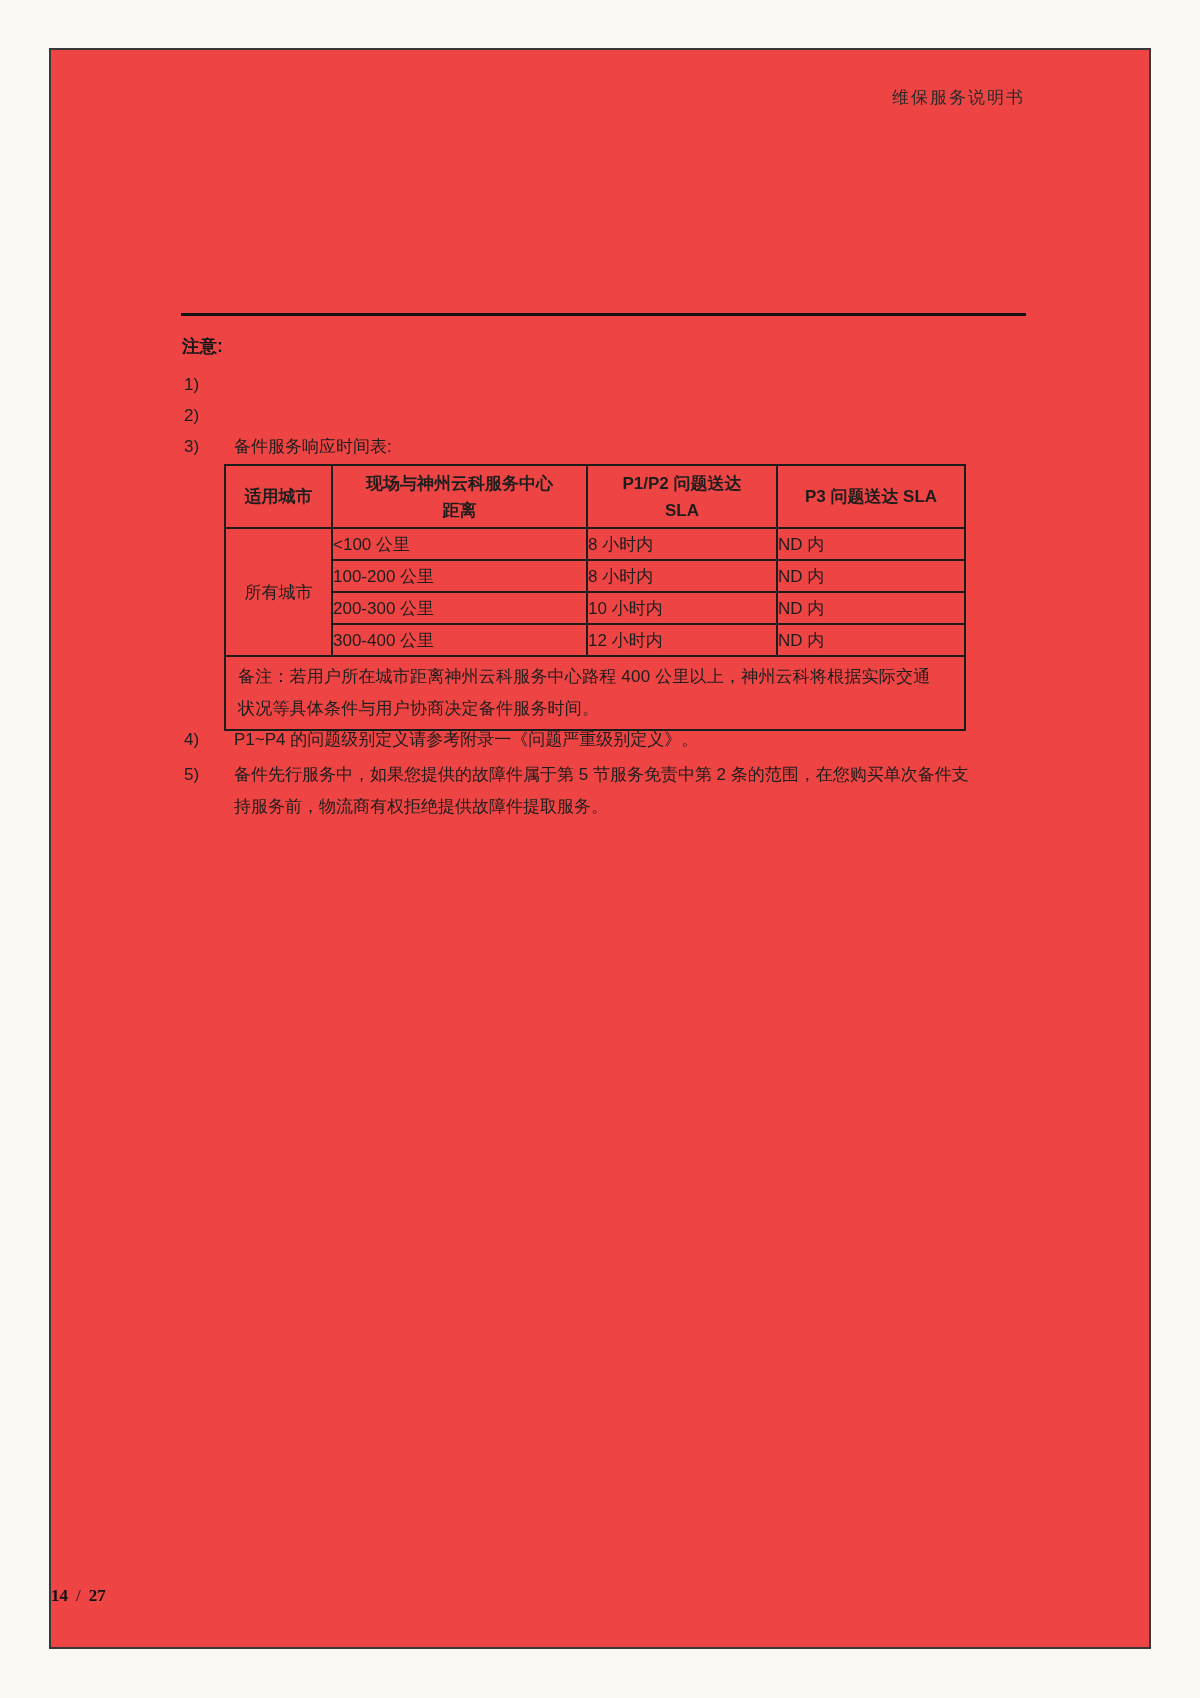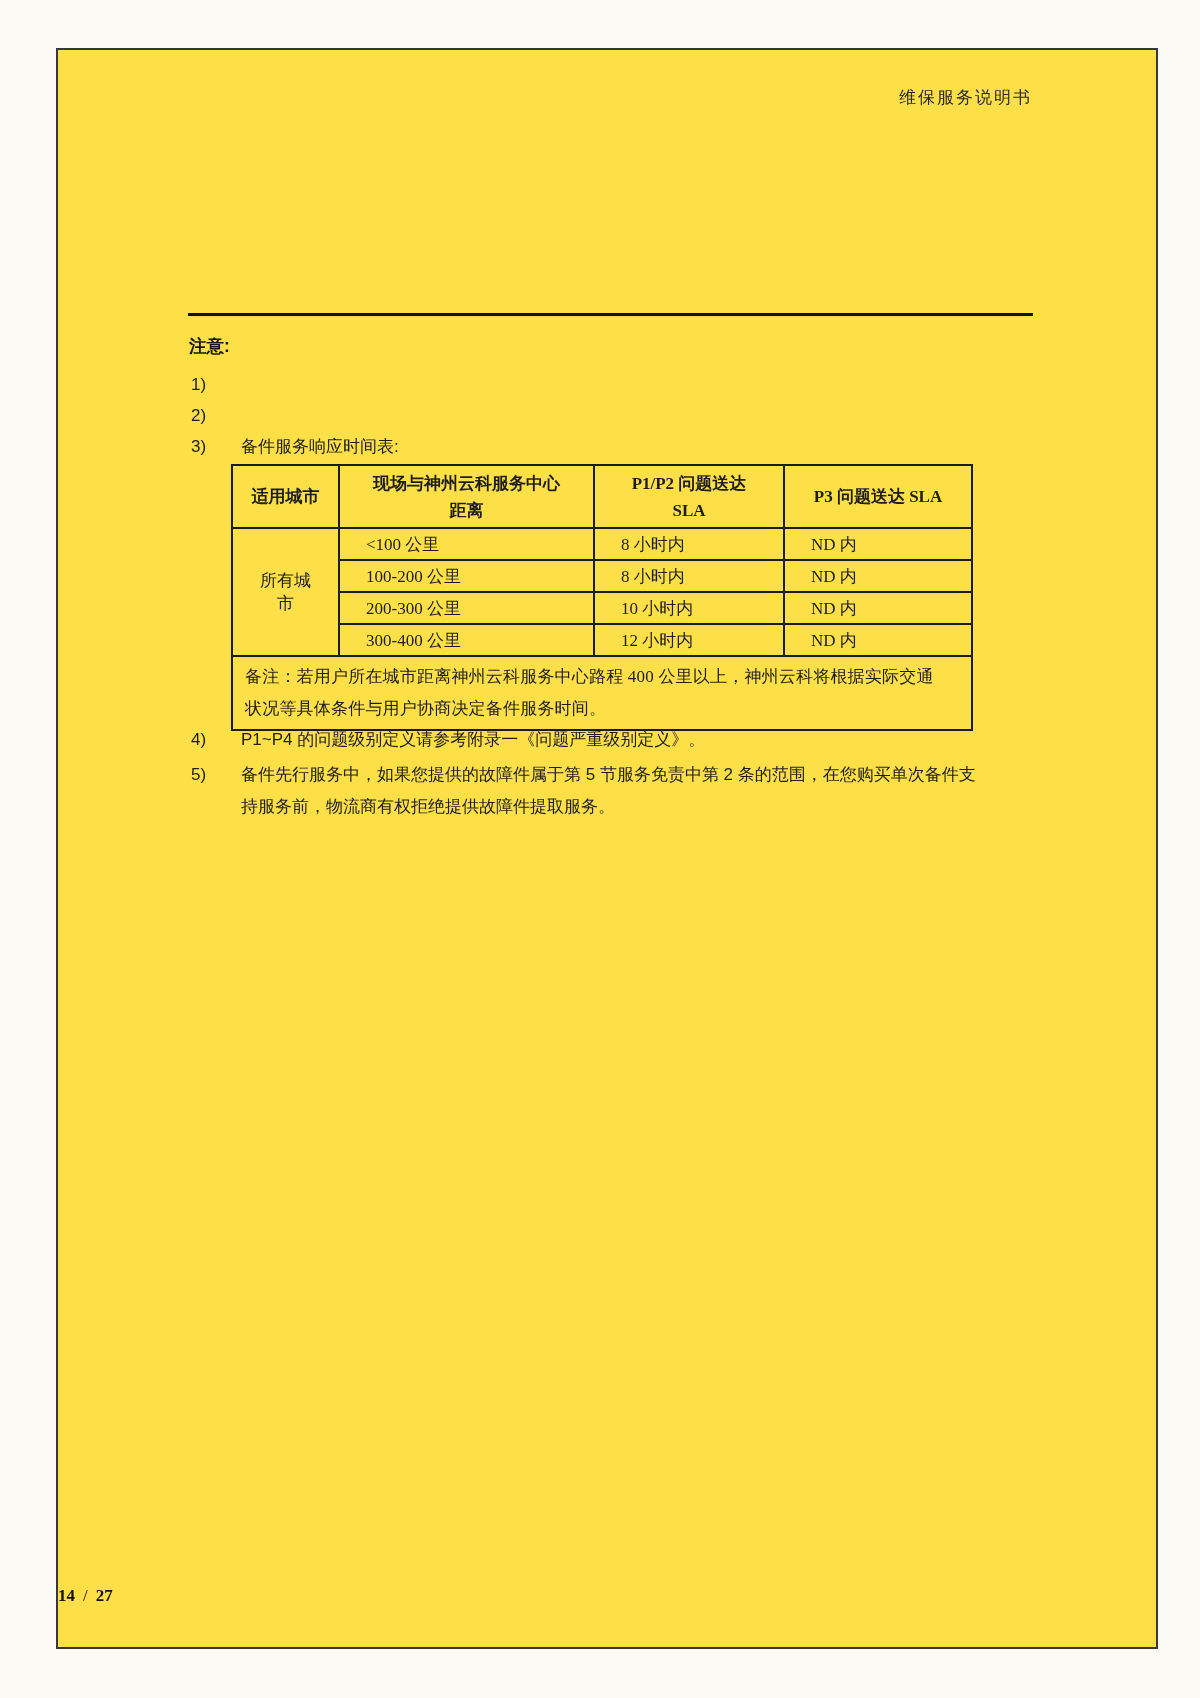--- a/index.html
+++ b/index.html
@@ -7,23 +7,22 @@
     width:1200px;height:1698px;
     background:#faf9f3;
     position:relative;
     font-family:"Liberation Sans",sans-serif;
     color:#1d1d1d;
     -webkit-font-smoothing:antialiased;
   }
   .page{
     position:absolute;left:49px;top:48px;
     width:1098px;height:1597px;
-    background:#fde047;
+    background:#ef4444;
     border:2px solid #38383a;
-    margin-left:7px;
   }
   .abs{position:absolute;}
   .header-title{
     left:841px;top:36px;
     font-family:"Liberation Serif",serif;
     font-size:17px;letter-spacing:2px;color:#2a2a2a;
   }
   
   table{border-collapse:collapse;table-layout:fixed;}
   .carry-table{left:144px;top:97px;}
@@ -48,25 +47,25 @@
   .li .num{flex:none;width:50px;}
   .li .txt{flex:none;max-width:810px;}
   .pre{white-space:pre-line;}
   .li-1{top:322px;}
   .li-2{top:353px;}
   .li-3{top:384px;}
   .li-4{top:679px;line-height:22px;}
   .li-5{top:709px;line-height:32px;}
   .li-5 .txt{width:800px;}
   
-  .sla-table{left:173px;top:414px;font-family:Liberation Serif, serif;}
+  .sla-table{left:173px;top:414px;}
   .sla-table th,.sla-table td{
     border:2px solid #1c1c1c;
     font-size:17px;color:#1d1d1d;
-    padding:0 26px;
+    padding:0 0;
     overflow:hidden;
   }
   .sla-table th{
     font-weight:bold;text-align:center;vertical-align:middle;
     height:61px;line-height:27px;padding:0 4px;
   }
   .sla-table td{height:30px;vertical-align:middle;text-align:left;}
   .sla-table td.city{ text-align:center;border-radius:27px; }
   .sla-table td.note-cell{
     height:62px;line-height:32px;vertical-align:middle;

